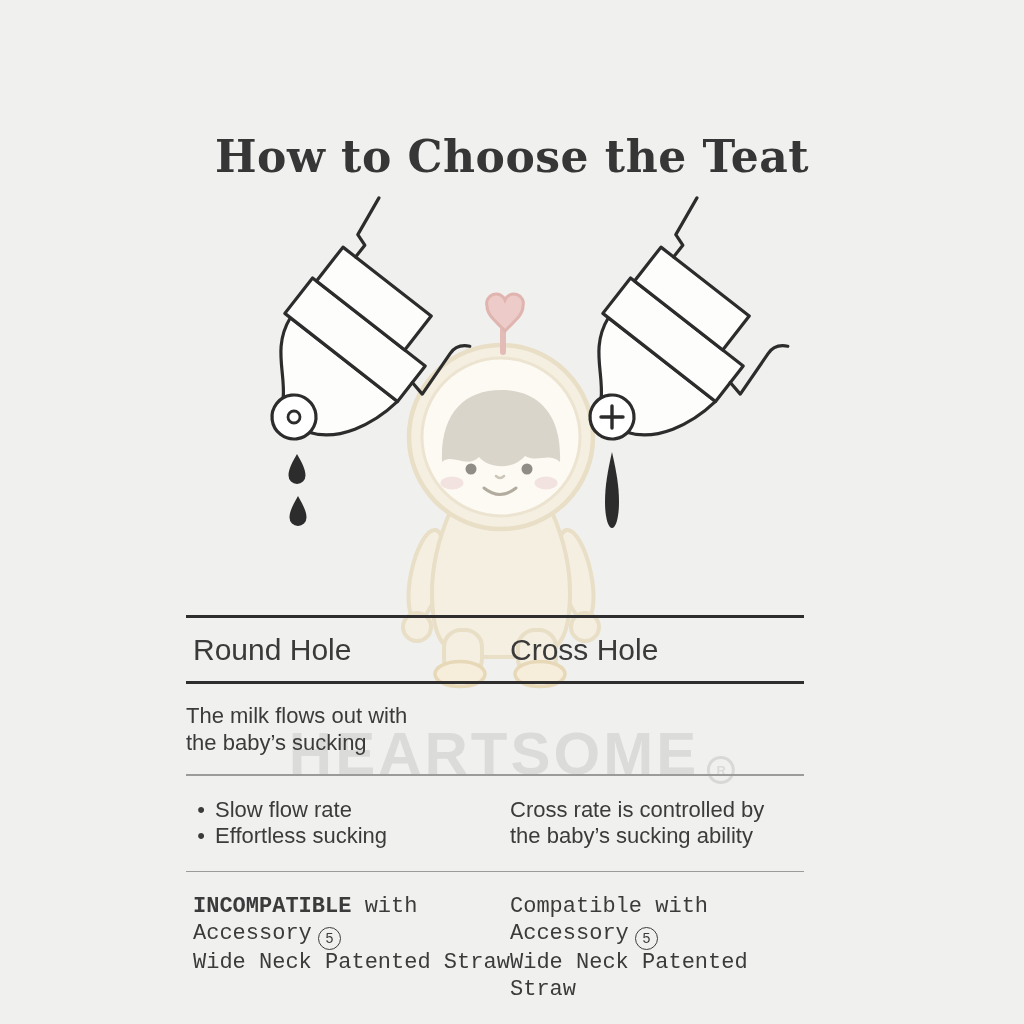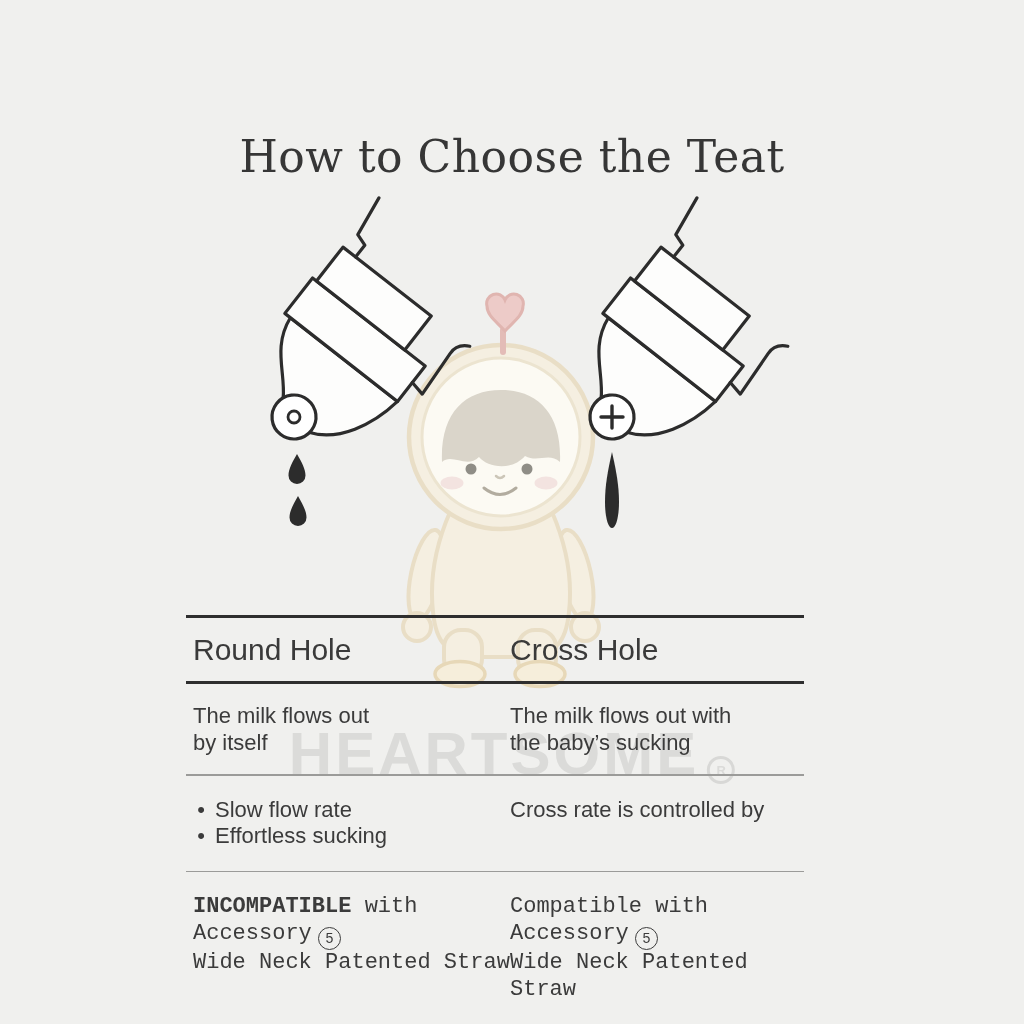--- a/index.html
+++ b/index.html
@@ -6,21 +6,21 @@
   body{
     width:1024px;height:1024px;position:relative;overflow:hidden;
     background:#f0f0ee;
     font-family:"Liberation Sans", sans-serif;
     color:#3b3b3b;
   }
   .layer{position:absolute;top:0;left:0;}
   
   .title{
     position:absolute;top:102px;left:0;width:100%;text-align:center;
-    font-family:"DejaVu Serif", serif;font-weight:400;font-size:44px;
+    font-family:"DejaVu Serif", serif;font-weight:700;font-size:44px;
     color:#363636;letter-spacing:.5px;z-index:4;
   }
   
   .brand{
     position:absolute;top:724px;left:512px;transform:translateX(-50%);
     display:flex;align-items:flex-end;color:#dbdbd9;z-index:2;white-space:nowrap;
   }
   .brand-text{font-size:60px;font-weight:700;letter-spacing:3px;line-height:1;}
   .brand-reg{
     width:22px;height:22px;border:3px solid #d8d8d6;border-radius:50%;
@@ -123,24 +123,20 @@
   <div class="hline"></div>
 
   <div class="row hdr-row">
     <div class="cell-l hdr">Round Hole</div>
     <div class="hdr">Cross Hole</div>
   </div>
 
   <div class="hline"></div>
 
   <div class="row body-row row-flow">
-    <div class="cell-l">
-      <div class="tline">The milk flows out</div>
-      <div class="tline">by itself</div>
-    </div>
     <div>
       <div class="tline">The milk flows out with</div>
       <div class="tline">the baby’s sucking</div>
     </div>
   </div>
 
   <div class="hline thin"></div>
 
   <div class="row body-row row-rate">
     <div class="cell-l">
@@ -148,20 +144,21 @@
         <span class="bmark">•</span>
         <span>Slow flow rate</span>
       </div>
       <div class="bullet-line">
         <span class="bmark">•</span>
         <span>Effortless sucking</span>
       </div>
     </div>
     <div>
       <div class="tline">Cross rate is controlled by</div>
+      <div class="tline">the baby’s sucking ability</div>
     </div>
   </div>
 
   <div class="hline thin"></div>
 
   <div class="row body-row row-compat">
     <div class="cell-l">
       <div class="tline">
         <b>INCOMPATIBLE</b><span> with</span>
       </div>

